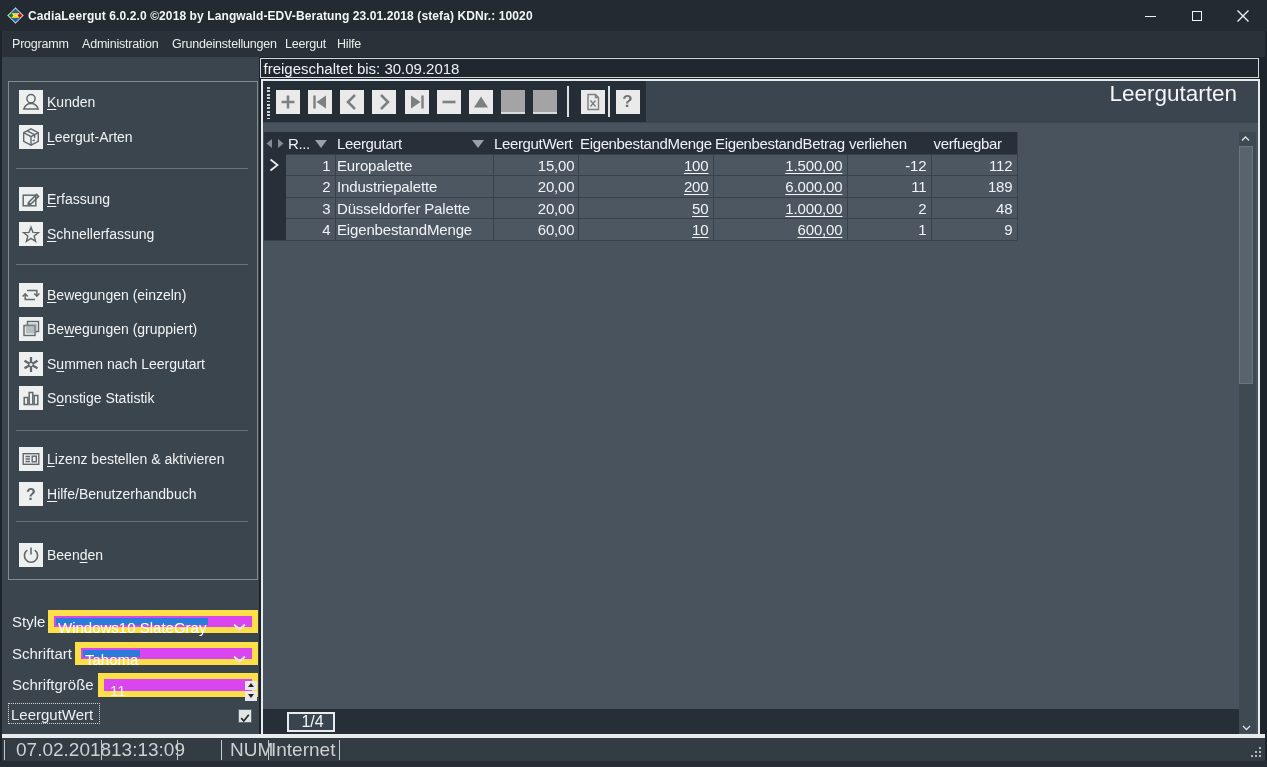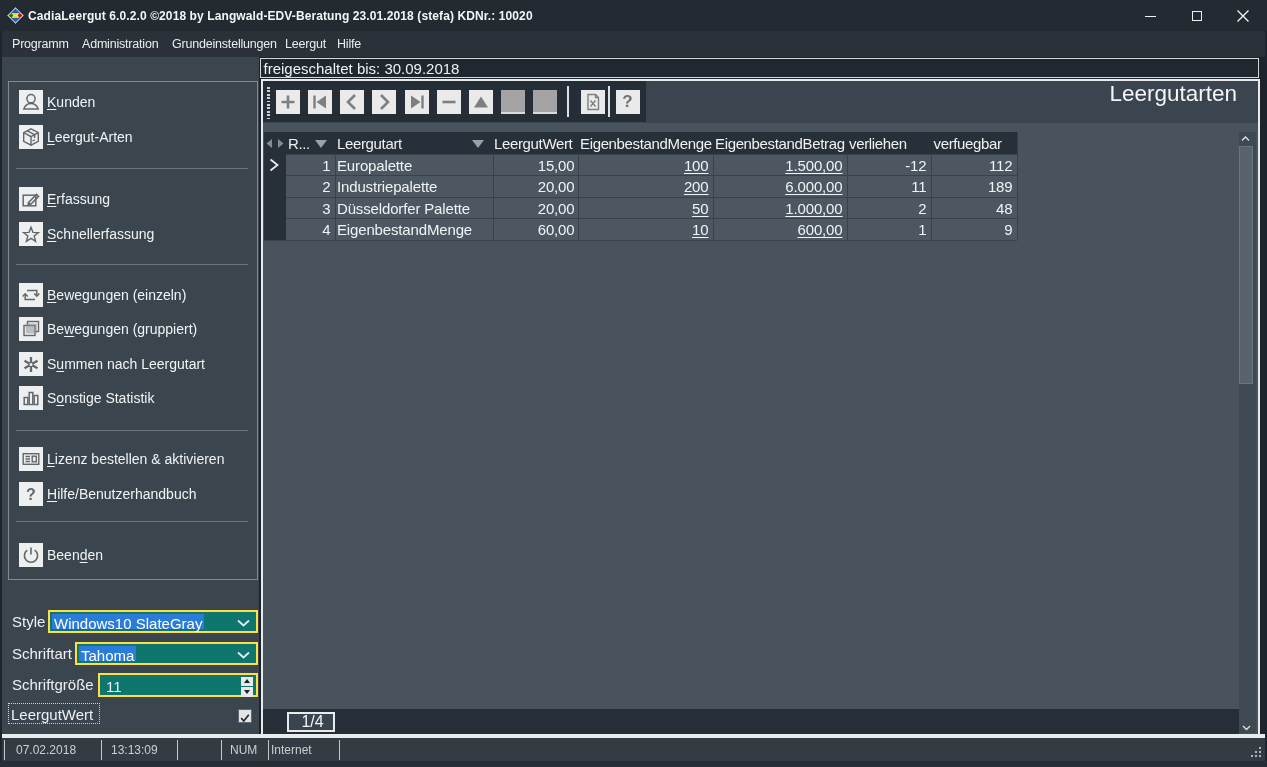--- a/index.html
+++ b/index.html
@@ -12,21 +12,21 @@
 #sidebar{left:2px;top:57px;width:257px;height:677px;background:#3b454d}
 #qmhead{left:5px;top:0.5px;width:250px;height:20px;background:#20272e;border:1px solid #c9cdd0;text-align:center;line-height:19px;font-family:"Liberation Serif",serif;font-size:15px;letter-spacing:-0.4px;color:#f4f6f7}
 #sidepanel{left:6px;top:24px;width:250px;height:499px;border:1px solid #818b92}
 .mitem{left:17px;height:24px}
 .mico{position:absolute;left:0;top:0;width:24px;height:24px;background:#eef0f0}
 .mtxt{position:absolute;left:28px;top:0;height:24px;line-height:25px;font-size:14px;color:#f1f4f5;white-space:nowrap}
 .msep{left:14px;width:232px;height:1px;background:#68727a}
 u{text-underline-offset:2px}
 #apphead{left:5px;top:527px;width:251px;height:21px;background:#20272e;border:1px solid #b9bec2;text-align:center;line-height:19px;font-size:14px;color:#f2f5f6}
 .flbl{font-size:15px;color:#eef1f3;line-height:23px;height:23px}
-.combo{background:#0f766e;border:2px solid #fde047;height:23px}
+.combo{background:#d946ef;border:6px solid #fde047;height:23px}
 .cbsel{position:absolute;left:2px;top:2px;bottom:2px;background:#2b7cd9;color:#fff;font-size:15px;line-height:19px;padding:0 2px;white-space:nowrap}
 .chev{position:absolute;right:6px;top:7px;width:13px;height:8px}
 #mainpanel{left:261px;top:57px;width:998px;height:677px}
 #freibar{left:-1.5px;top:1px;width:999px;height:19.5px;background:#20272e;border:1px solid #d4d8da;line-height:19px;font-size:15px;color:#eff2f4;padding-left:3px}
 #client{left:0;top:21.5px;width:999px;height:657px;border:2px solid #e8ebec;background:#49535d}
 #topstrip{left:0;top:0;width:995px;height:42px;background:#3b454f}
 #tbarbox{left:0;top:0;width:383px;height:41.5px;background:#252d36}
 .tbtn{top:9.5px;width:24px;height:24px;background:#eaeaea;color:#7d7f80}
 .tsep{top:5px;width:2px;height:31px;background:#dfe2e4}
 #grip{left:4px;top:6px;width:3px;height:33px;background:repeating-linear-gradient(#cfd3d5 0 1.8px,transparent 1.8px 3.4px)}
@@ -39,21 +39,21 @@
 .num{text-align:right}
 .vline{top:73.5px;width:1px;height:86px;background:#39424b}
 .tri{width:0;height:0;border-left:6.5px solid transparent;border-right:6.5px solid transparent;border-top:8px solid #9aa1a6}
 #sbar{left:976px;top:51px;width:17px;height:601.5px;background:#3f4951}
 #sthumb{left:0;top:14px;width:13.5px;height:238px;background:#59636d;border:1px solid #6b757f}
 #botband{left:0;top:628.5px;width:976px;height:24.5px;background:#262e37}
 #pgbox{left:23.5px;top:631.5px;width:48px;height:20px;background:#3a444e;border:2px solid #e8ebec;text-align:center;line-height:16px;font-size:16px;color:#f2f5f6;padding-left:4px}
 #raised{left:2px;top:734px;width:1263px;height:3.5px;background:#e9eced}
 #statusbar{left:2px;top:737.5px;width:1263px;height:23.5px;background:#333c43}
 .sv{top:2px;width:1px;height:20px;background:#c3c8cb}
-.st{top:0;height:23px;line-height:24px;font-size:12px;color:#ccd0d2;white-space:nowrap}
+.st{top:0;height:23px;line-height:24px;font-size:19px;color:#ccd0d2;white-space:nowrap}
 </style></head>
 <body>
 <div class="abs" id="titlebar"></div>
 <svg class="abs" style="left:7px;top:7px" width="17" height="17" viewBox="0 0 17 17">
 <polygon points="8.5,0.5 16.5,8.5 8.5,16.5 0.5,8.5" fill="#e8e8e8" stroke="#9aa0a4"></polygon>
 <polygon points="8.5,1.5 13,6 4,6" fill="#2061a8"></polygon>
 <polygon points="8.5,15.5 13,11 4,11" fill="#2061a8"></polygon>
 <polygon points="1.5,8.5 5.2,5.2 5.2,11.8" fill="#1e7a1e"></polygon>
 <polygon points="15.5,8.5 11.8,5.2 11.8,11.8" fill="#b31616"></polygon>
 <polygon points="4,6 13,6 8.5,8.5" fill="#edd500"></polygon>

